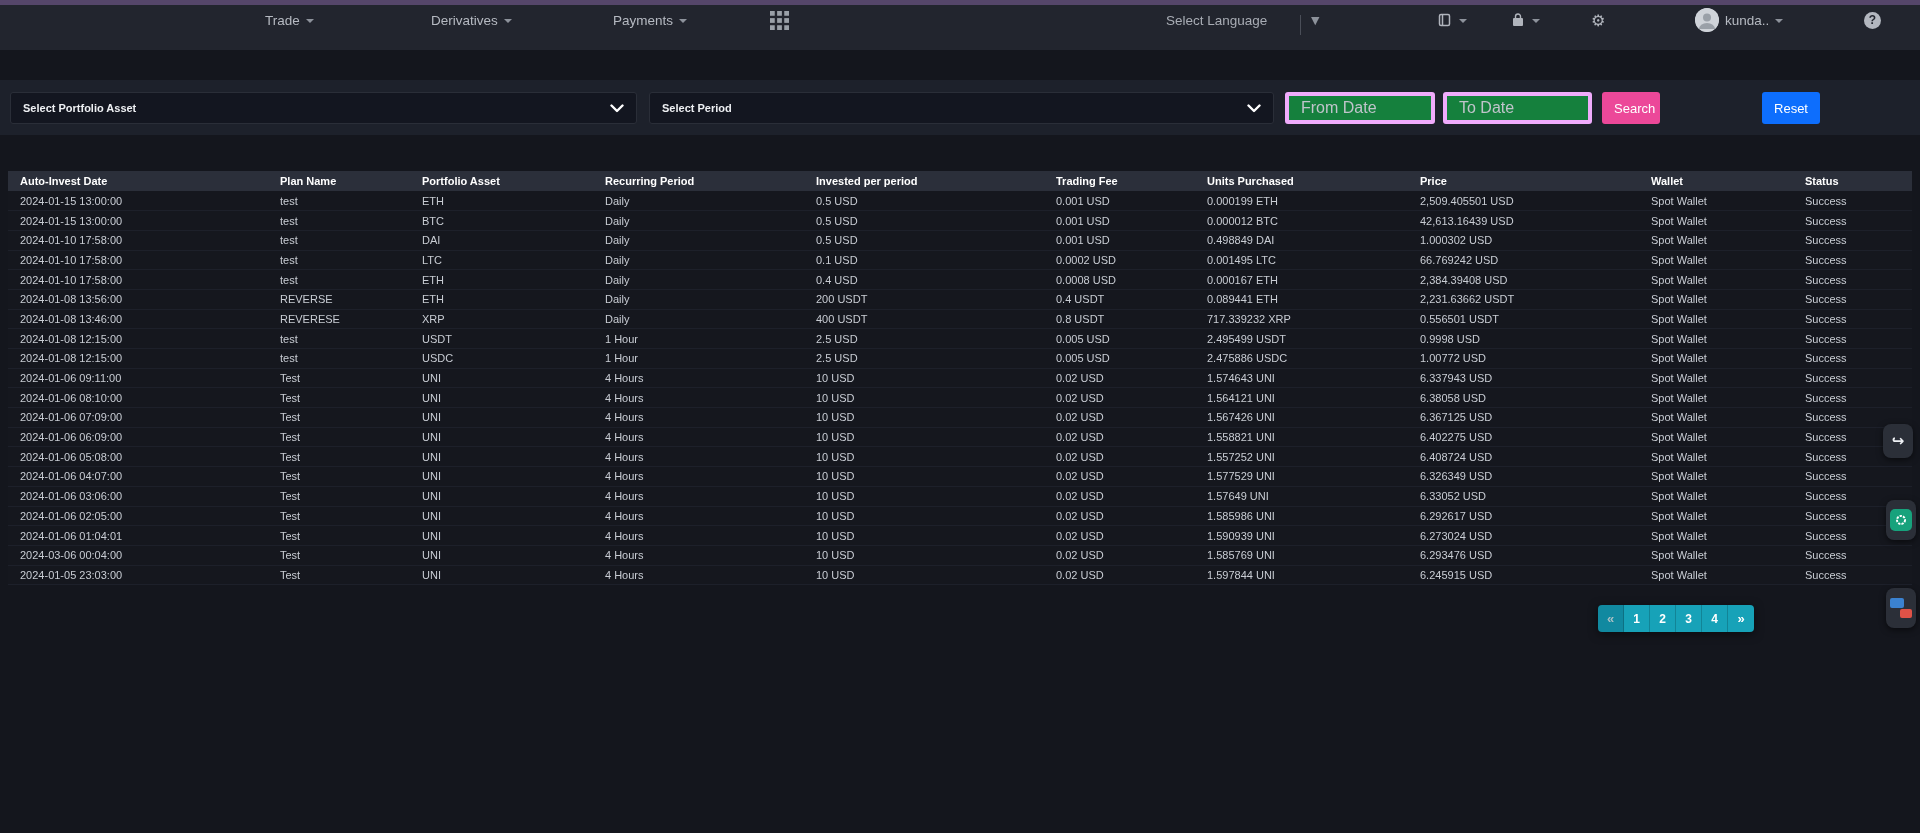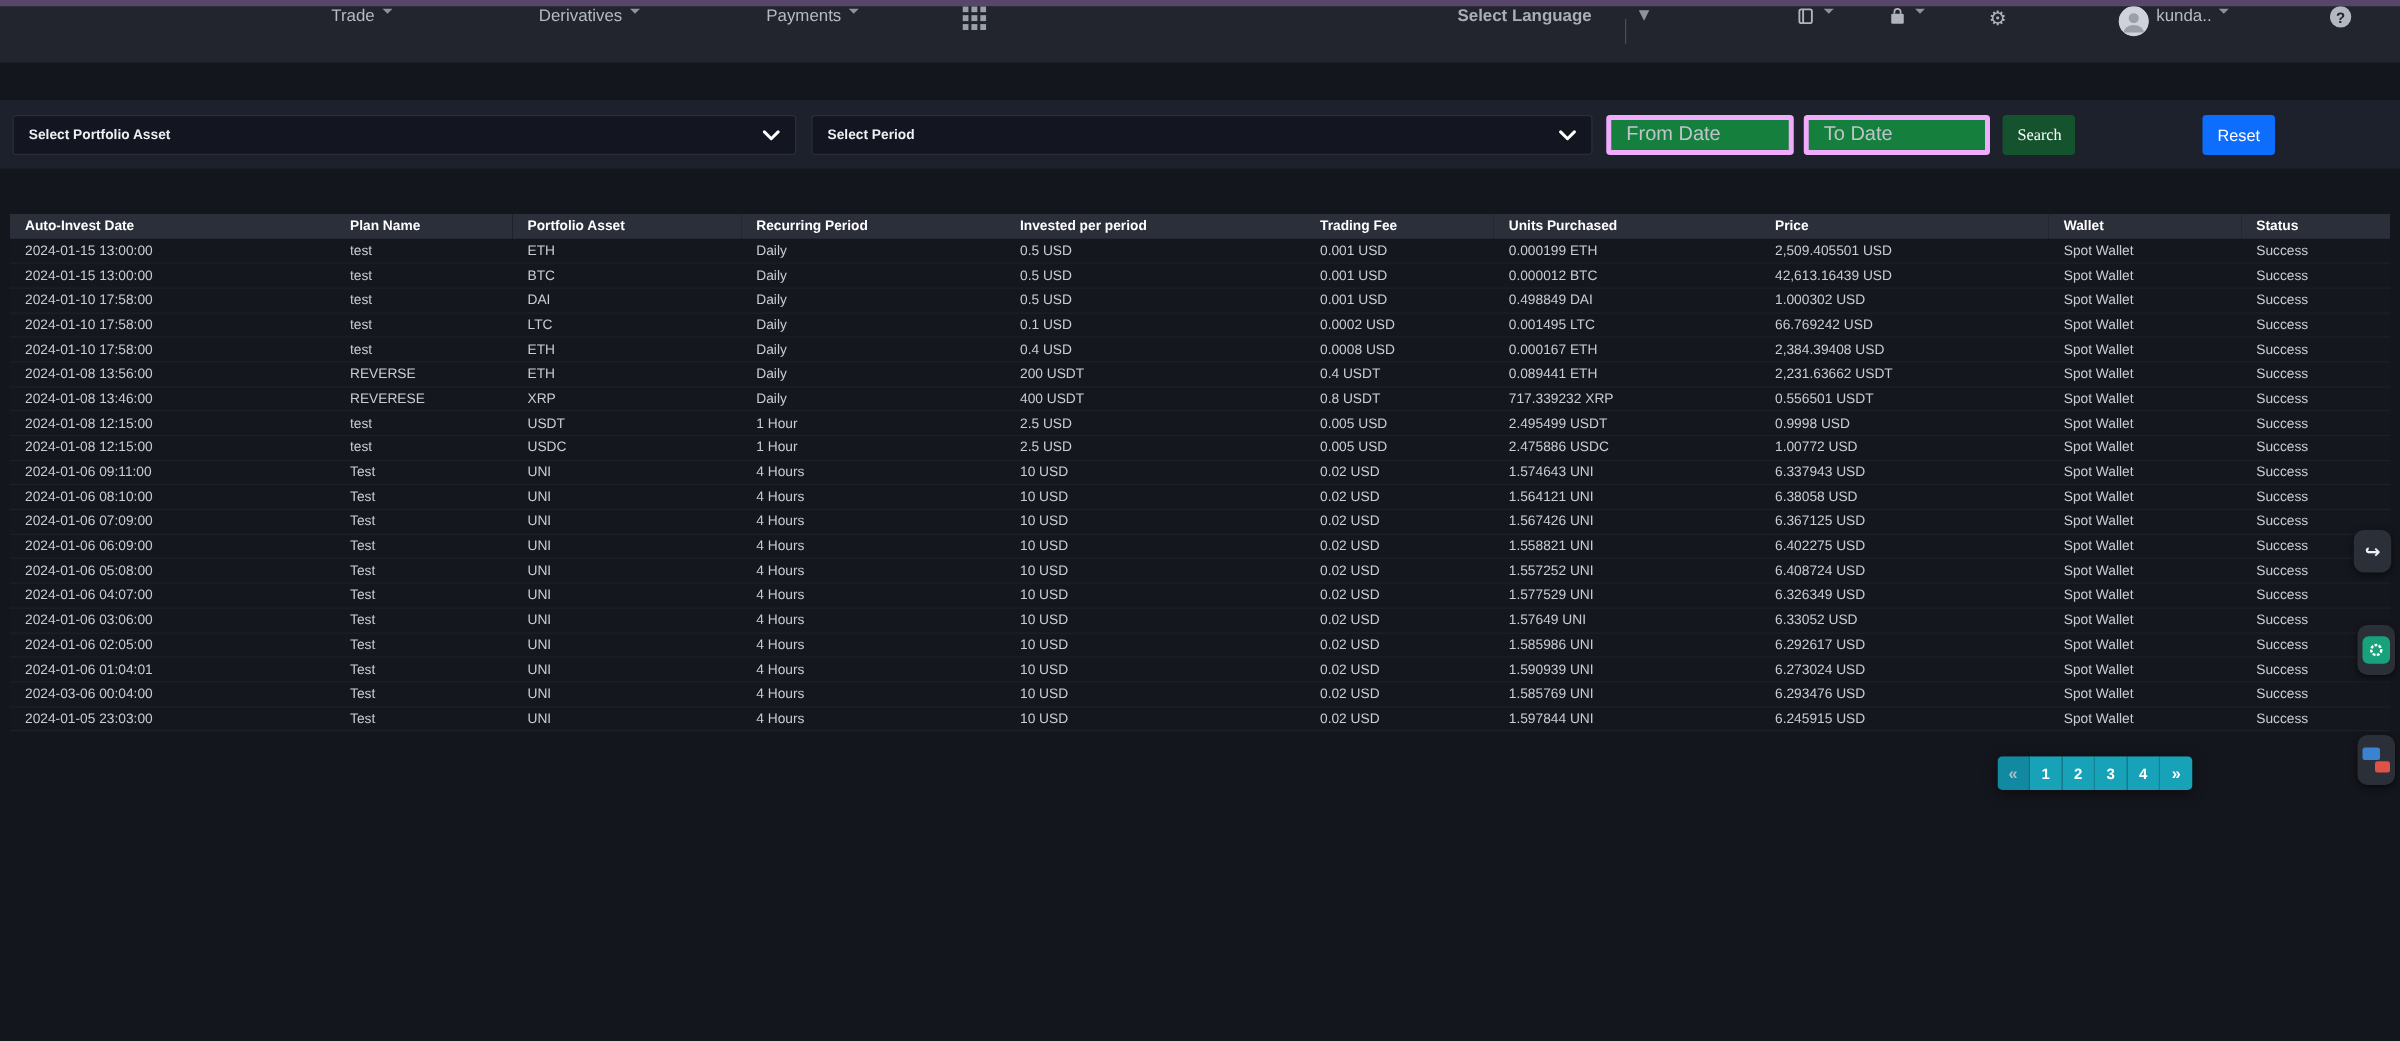--- a/index.html
+++ b/index.html
@@ -6,21 +6,21 @@
   .screen, .screen * { box-sizing:border-box; font-family:"Liberation Sans","DejaVu Sans",sans-serif; }
   .screen {
     position:relative; width:1920px; height:833px; overflow:hidden;
     background:#14161d; color:#c9cdd4;
   }
 
   
   .topstrip { position:absolute; top:0; left:0; width:100%; height:5px; background:#55466a; z-index:5; }
   .topnav  { position:absolute; top:0; left:0; width:100%; height:50px; background:#22252e; z-index:4; }
   .nav-item {
-    position:absolute; top:5px; height:30px; display:flex; align-items:flex-start; gap:6px;
+    position:absolute; top:5px; height:30px; display:flex; align-items:center; gap:6px;
     color:#b6bac2; font-size:13.5px; cursor:pointer; white-space:nowrap;
   }
   .caret-down {
     width:0; height:0; border-left:4px solid transparent; border-right:4px solid transparent;
     border-top:4px solid #8d929b; margin-top:2px;
   }
   .vdiv { position:absolute; top:15px; height:20px; width:1px; background:#4a4e58; }
   .tri { color:#8d929b; font-size:11px; font-family:"DejaVu Sans",sans-serif; }
   .icon-svg { display:block; }
   .help-badge {
@@ -39,21 +39,21 @@
   }
   .control .sel-label { color:#eef0f3; font-size:11px; font-weight:700; }
   .sel-chevron { position:absolute; right:12px; top:11px; }
   .date-input {
     position:absolute; top:12px; height:32px; background:#15803d; border:4px solid #f0abfc;
     border-radius:3px; color:#c6cad1; font-size:16px; padding:0 12px; outline:none;
   }
   .date-input::placeholder { color:#c0c4cb; opacity:1; }
   .btn { position:absolute; top:12px; height:32px; border:none; border-radius:3px; color:#fff;
          font-size:13px; cursor:pointer; padding:0 12px; }
-  .btn-search { background:#14532d;font-family:Liberation Serif, serif; }
+  .btn-search { background:#ec4899; }
   .btn-reset  { background:#0d6efd; }
 
   
   .data-table {
     position:absolute; top:171px; left:8px; width:1904px;
     border-collapse:collapse; table-layout:fixed; font-size:11px;
   }
   .data-table th {
     background:#2b2f3a; color:#ffffff; font-weight:700; text-align:left;
     height:20px; padding:0 8px 0 12px; white-space:nowrap; overflow:hidden;
@@ -120,21 +120,21 @@
           <rect x="0" y="6" width="4" height="4"></rect>
             <rect x="6" y="6" width="4" height="4"></rect>
             <rect x="12" y="6" width="4" height="4"></rect>
           <rect x="0" y="12" width="4" height="4"></rect>
             <rect x="6" y="12" width="4" height="4"></rect>
             <rect x="12" y="12" width="4" height="4"></rect>
         </g>
       </svg>
     </div>
 
-    <div class="nav-item" style="left:1166px;font-weight:bold;">
+    <div class="nav-item" style="left:1166px;">
       <span style="color:#a9adb5;">Select Language</span>
     </div>
     <div class="vdiv" style="left:1300px;"></div>
     <div class="nav-item" style="left:1311px;">
       <span class="tri">▼</span>
     </div>
 
     <div class="nav-item" style="left:1437px;">
       <svg class="icon-svg" width="16" height="16" viewBox="0 0 16 16">
         <rect x="2.5" y="2.5" width="10" height="11" rx="1.5" fill="none" stroke="#b0b4bc" stroke-width="1.5"></rect>

